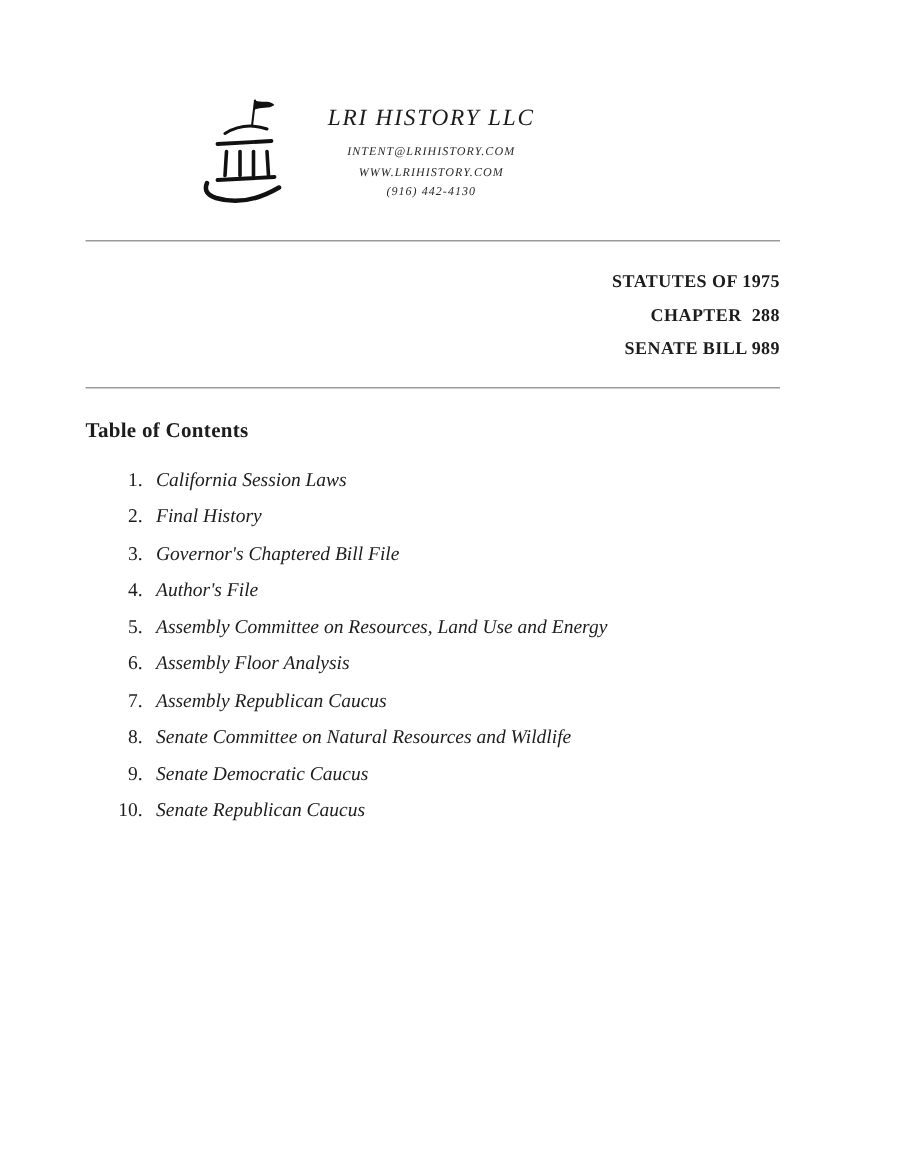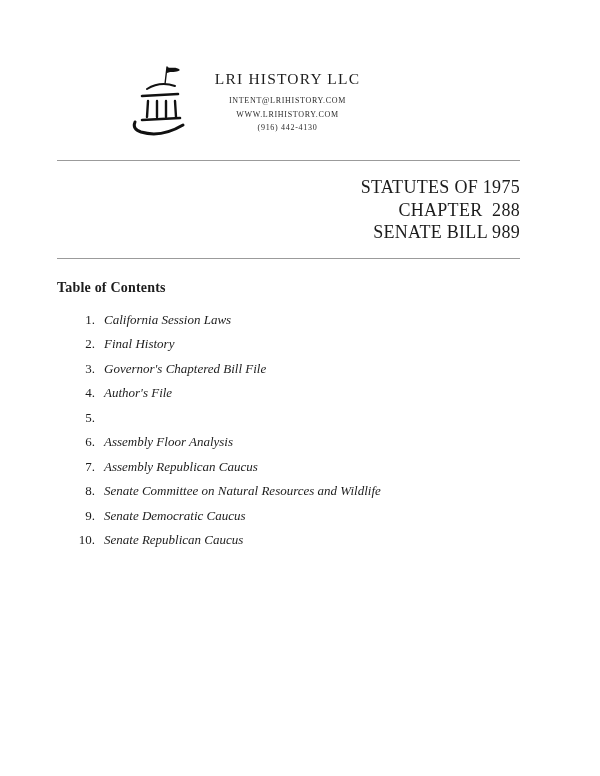--- a/index.html
+++ b/index.html
@@ -20,20 +20,21 @@
     overflow: hidden;
   }
   
   .letterhead {
     display: flex;
     justify-content: center;
     align-items: flex-start;
     gap: 22px;
     padding-top: 62px;
     transform: translateX(-45px);
+    font-style: italic;
   }
   .logo-wrap {
     width: 66px;
     height: 78px;
     flex: 0 0 auto;
   }
   .letterhead-text {
     text-align: center;
     padding-top: 8px;
   }
@@ -58,22 +59,22 @@
     margin: 0;
   }
   .rule-1 { margin-top: 20px; }
   .rule-2 { margin-top: 14px; }
   
   .reference {
     margin-top: 15px;
     text-align: right;
   }
   .ref-line {
-    font-weight: normal;
-    font-size: 18px;
+    font-weight: bold;
+    font-size: 12px;
     line-height: 22.5px;
     letter-spacing: 0.3px;
     white-space: pre;
   }
   
   .toc-title {
     margin: 21px 0 0 0;
     font-size: 14px;
     font-weight: bold;
     letter-spacing: 0.2px;
@@ -160,20 +161,21 @@
     <li class="toc-item">
       <span class="toc-num">3.</span>
       <span class="toc-label">Governor's Chaptered Bill File</span>
     </li>
     <li class="toc-item">
       <span class="toc-num">4.</span>
       <span class="toc-label">Author's File</span>
     </li>
     <li class="toc-item">
       <span class="toc-num">5.</span>
+      <span class="toc-label">Assembly Committee on Resources, Land Use and Energy</span>
     </li>
     <li class="toc-item">
       <span class="toc-num">6.</span>
       <span class="toc-label">Assembly Floor Analysis</span>
     </li>
     <li class="toc-item">
       <span class="toc-num">7.</span>
       <span class="toc-label">Assembly Republican Caucus</span>
     </li>
     <li class="toc-item">

